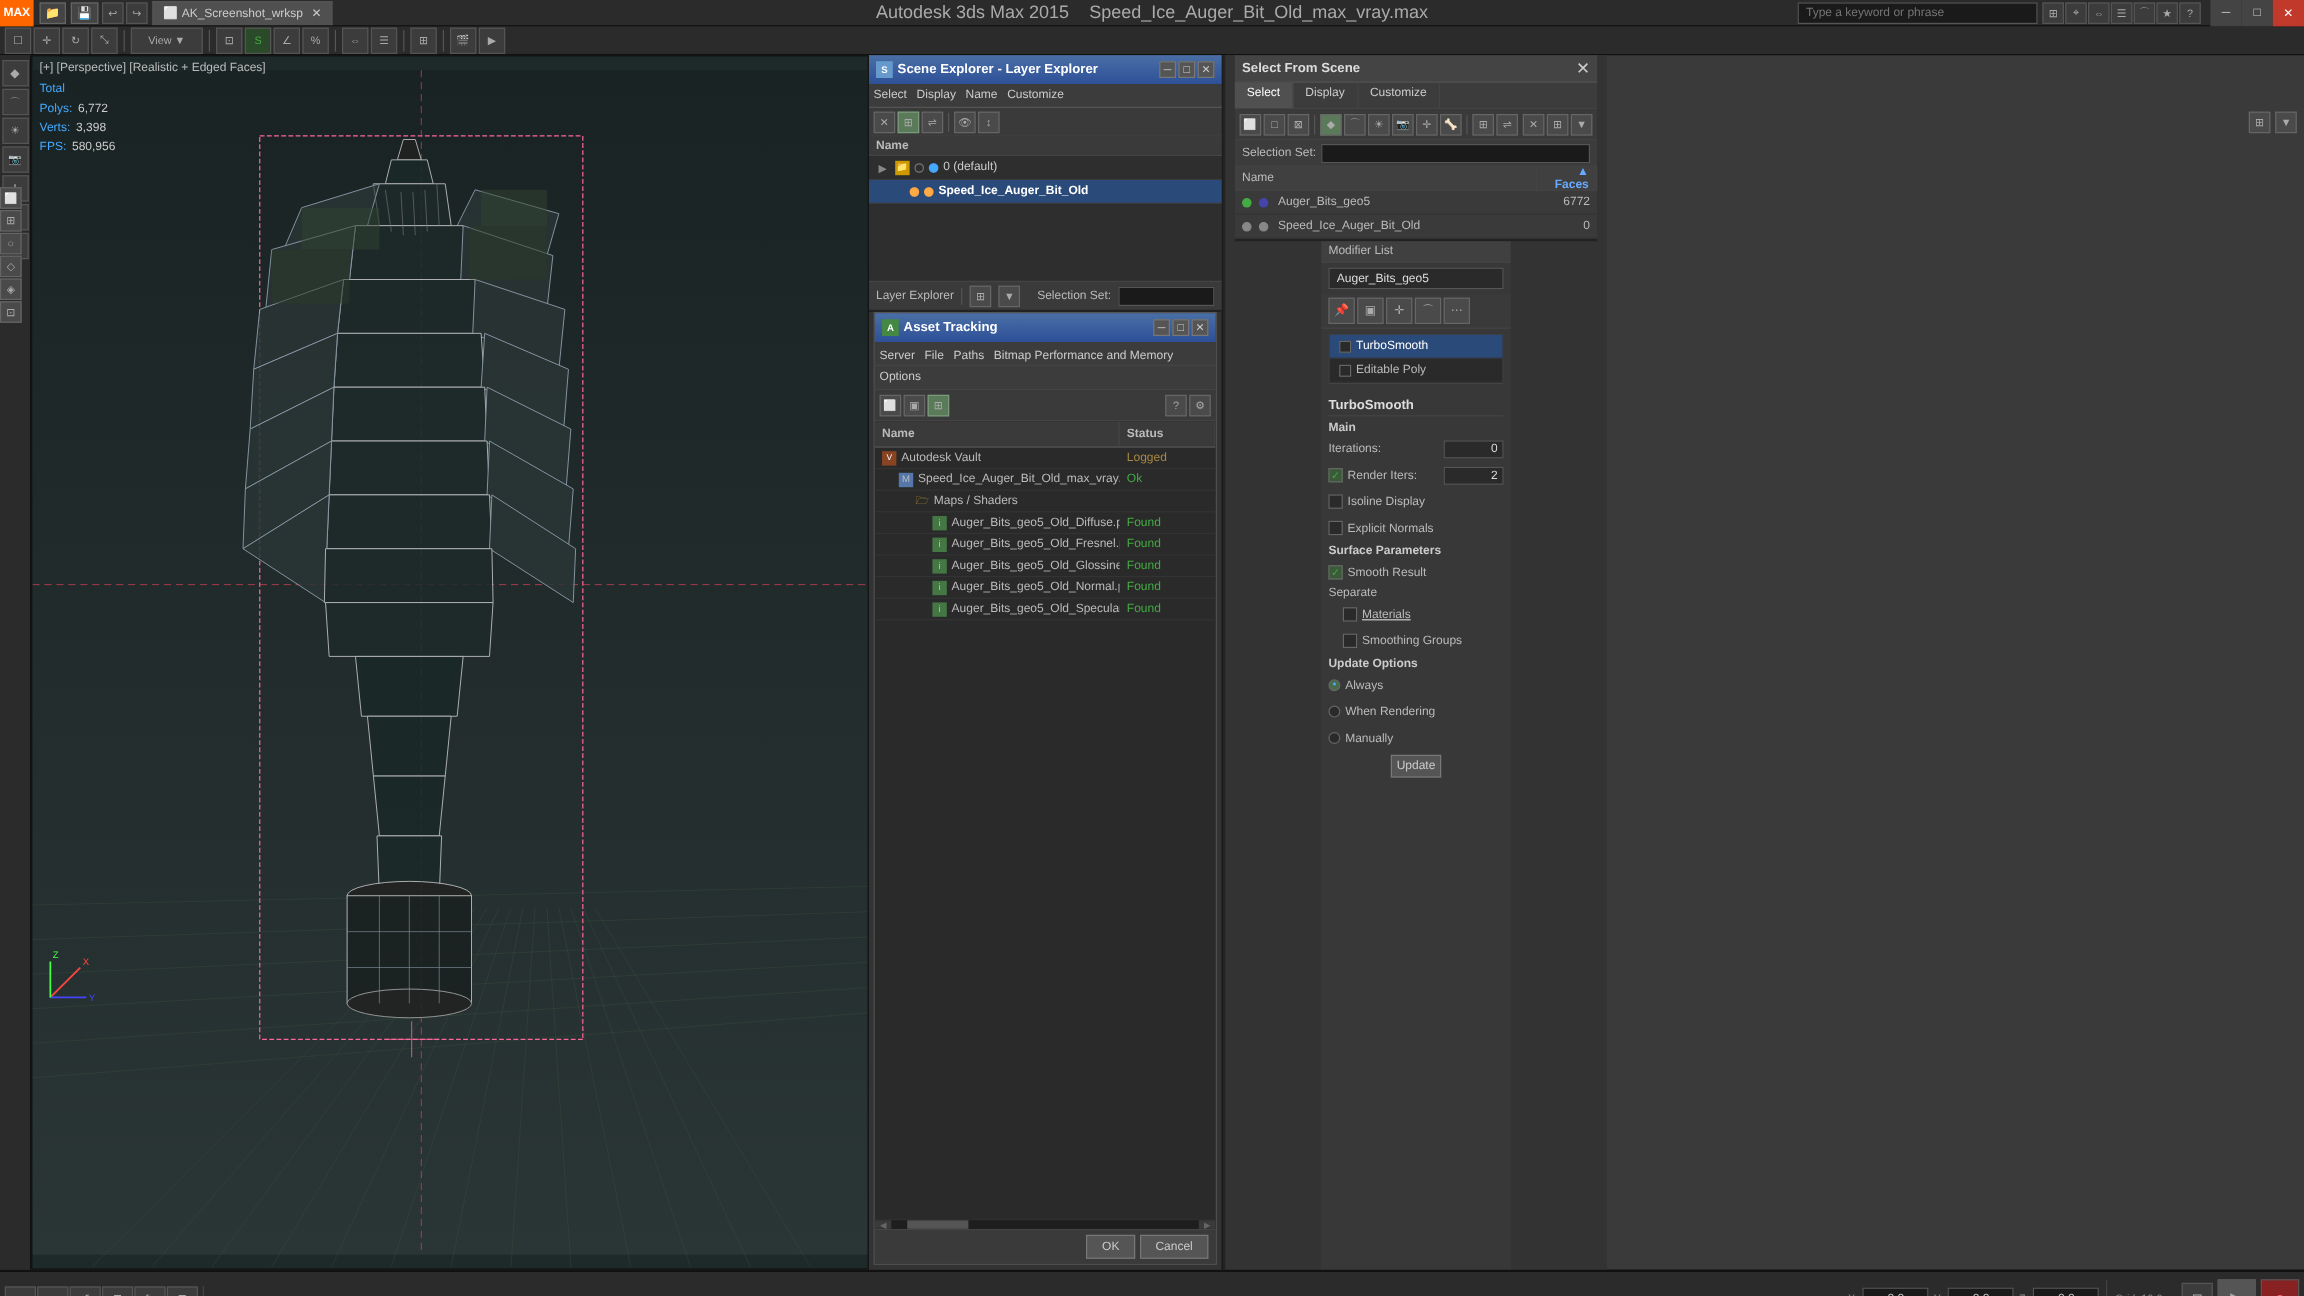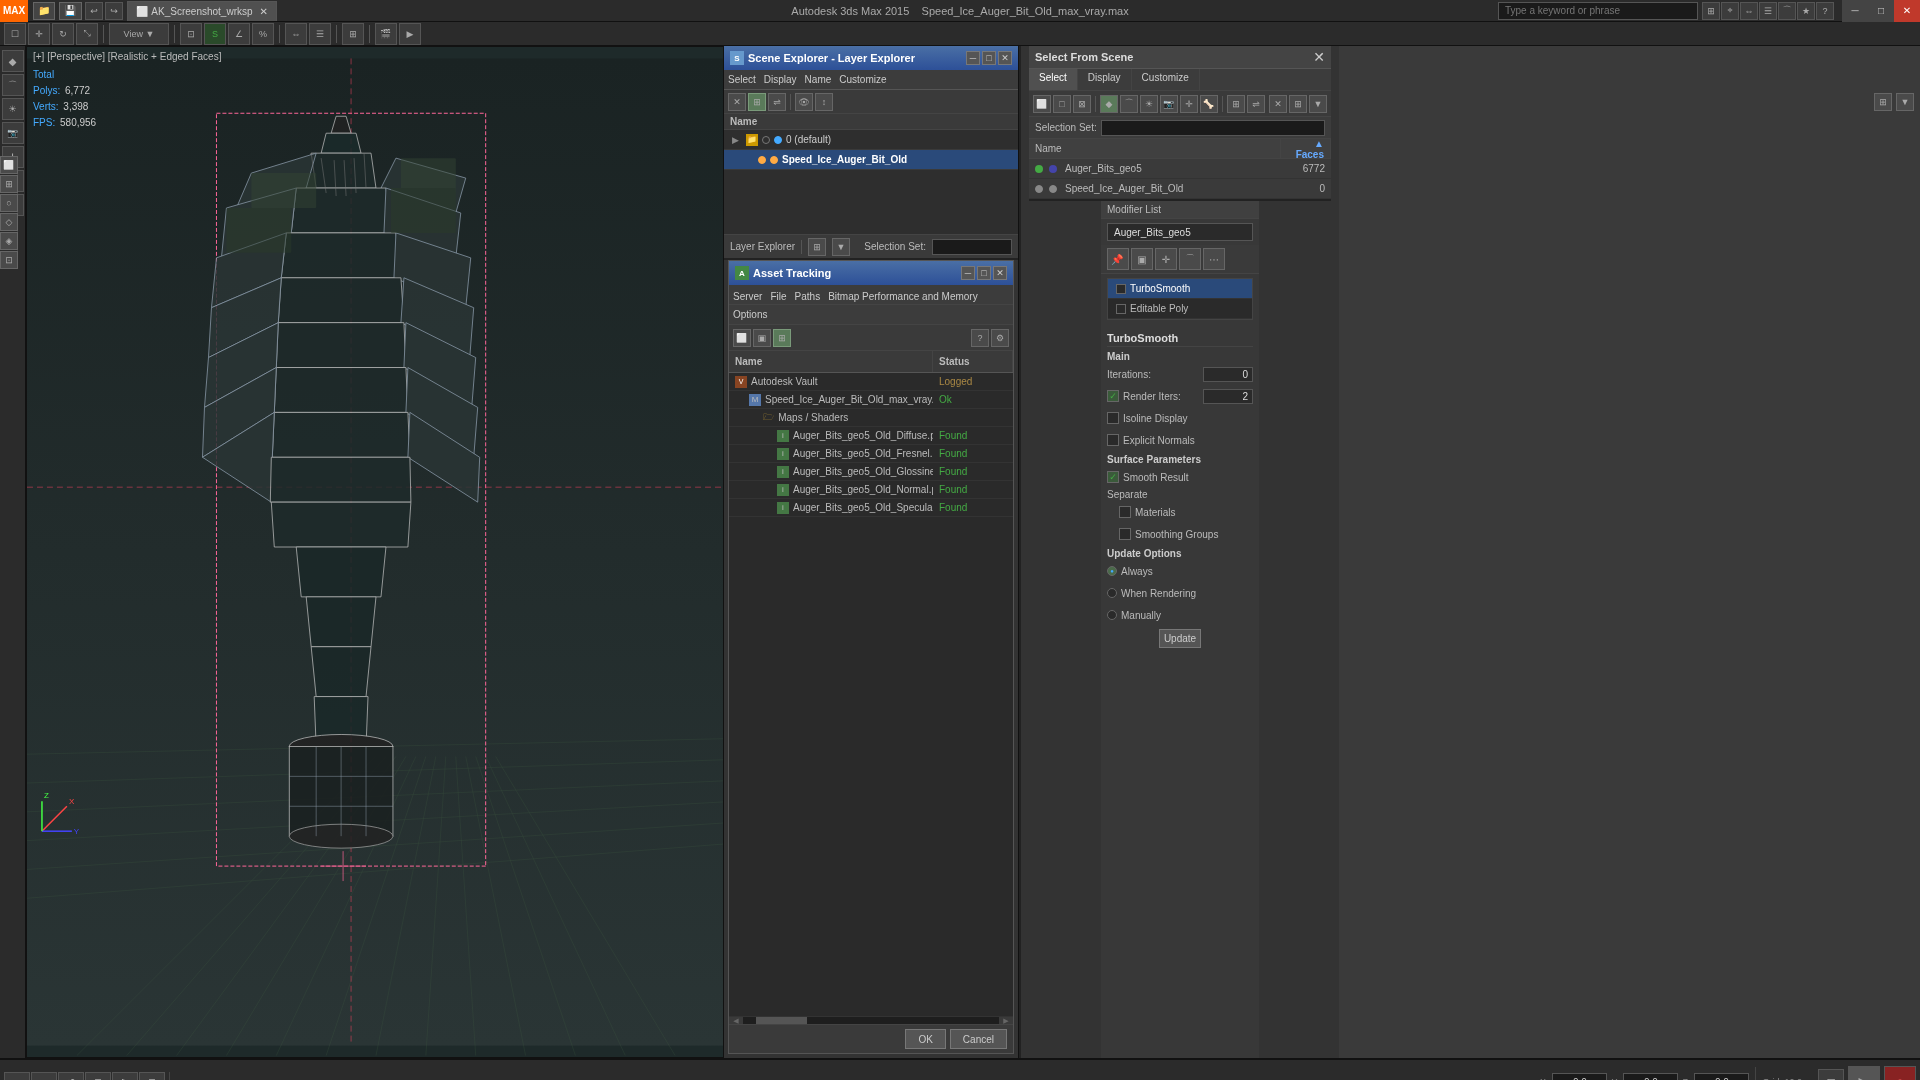--- a/index.html
+++ b/index.html
@@ -671,21 +671,21 @@
     <button class="toolbar-file-btn">📁</button>
     <button class="toolbar-file-btn">💾</button>
     <button class="toolbar-icon-btn">↩</button>
     <button class="toolbar-icon-btn">↪</button>
   </div>
   <div class="toolbar-tab active">
     <span>⬜</span>
     <span>AK_Screenshot_wrksp</span>
     <span style="margin-left:4px;cursor:pointer">✕</span>
   </div>
-  <div style="flex:1; text-align:center; font-size:11px; color:#aaa; position:absolute; left:50%; transform:translateX(-50%);">
+  <div style="flex:1; text-align:center; font-size:15px; color:#aaa; position:absolute; left:50%; transform:translateX(-50%);">
     <span>Autodesk 3ds Max 2015</span>
     &nbsp;&nbsp;
     <span>Speed_Ice_Auger_Bit_Old_max_vray.max</span>
   </div>
   <input class="search-box" type="text" placeholder="Type a keyword or phrase" style="">
   <div class="toolbar-right-icons">
     <button class="tri-btn">⊞</button>
     <button class="tri-btn">⌖</button>
     <button class="tri-btn">⇔</button>
     <button class="tri-btn">☰</button>
@@ -1169,21 +1169,21 @@
         <div class="prop-row">
           <div class="prop-checkbox"></div>
           <span class="prop-label">Explicit Normals</span>
         </div>
         <div class="prop-sep-title" style="font-size:10px;font-weight:bold;color:#ccc;margin:4px 0 2px 0;">Surface Parameters</div>
         <div class="prop-row">
           <div class="prop-checkbox checked"></div>
           <span class="prop-label">Smooth Result</span>
         </div>
         <div class="prop-sep-title" style="font-size:10px;color:#bbb;margin:2px 0;">Separate</div>
-        <div class="prop-row" style="padding-left:12px;">
+        <div class="prop-row" style="padding-left:12px;text-decoration:underline;">
           <div class="prop-checkbox"></div>
           <span class="prop-label">Materials</span>
         </div>
         <div class="prop-row" style="padding-left:12px;">
           <div class="prop-checkbox"></div>
           <span class="prop-label">Smoothing Groups</span>
         </div>
         <div class="prop-sep-title" style="font-size:10px;font-weight:bold;color:#ccc;margin:4px 0 2px 0;">Update Options</div>
         <div class="prop-row">
           <div class="prop-radio checked"></div>

